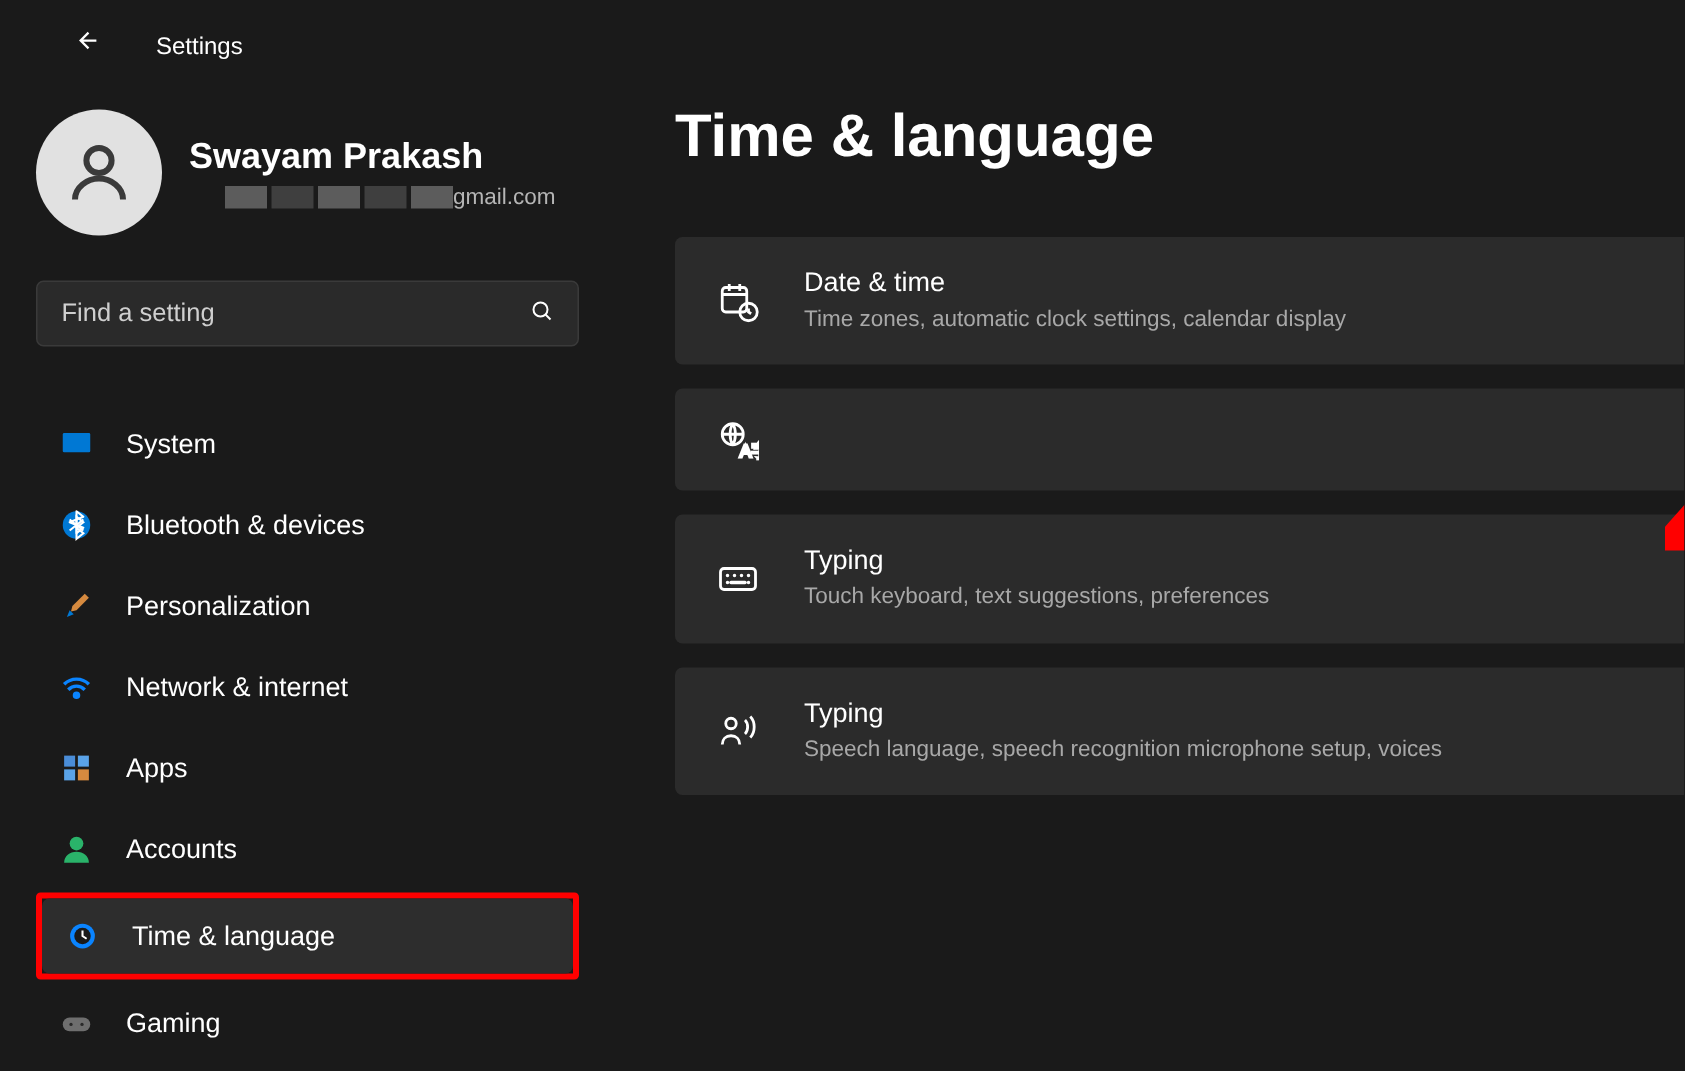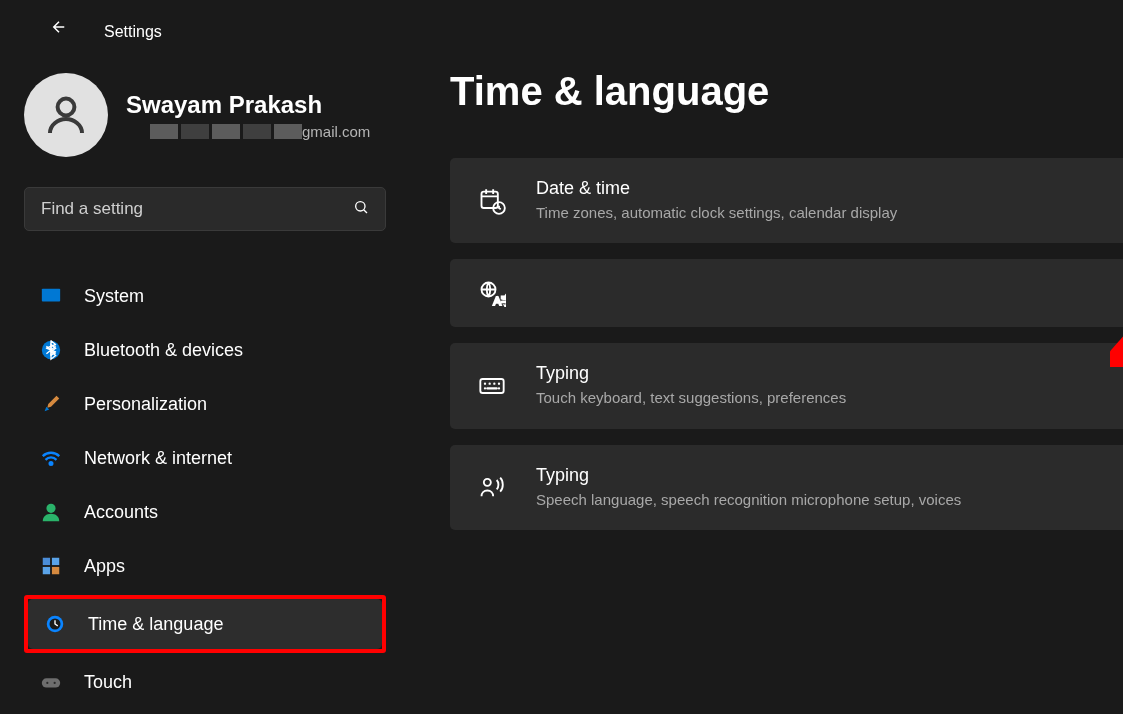--- a/index.html
+++ b/index.html
@@ -294,37 +294,37 @@
               <path d="M3 10c5-5 13-5 18 0M6 14c3.5-3.5 8.5-3.5 12 0"></path>
               <circle cx="12" cy="18" r="1.5" fill="#0a84ff"></circle>
             </svg>
         </span>
         <span>Network &amp; internet</span>
       </div>
 
       <div class="nav-item">
         <span class="nav-icon">
           <svg class="ic" viewBox="0 0 24 24">
-              <circle cx="12" cy="8" r="5" fill="#2ab36a"></circle>
-              <path d="M3 22c0-5 4-8 9-8s9 3 9 8" fill="#2ab36a"></path>
-            </svg>
-        </span>
-        <span>Accounts</span>
-      </div>
-
-      <div class="nav-item">
-        <span class="nav-icon">
-          <svg class="ic" viewBox="0 0 24 24">
               <rect x="3" y="3" width="8" height="8" fill="#4a8dd8"></rect>
               <rect x="13" y="3" width="8" height="8" fill="#5aa3e8"></rect>
               <rect x="3" y="13" width="8" height="8" fill="#5aa3e8"></rect>
               <rect x="13" y="13" width="8" height="8" fill="#d68a3f"></rect>
             </svg>
         </span>
         <span>Apps</span>
+      </div>
+
+      <div class="nav-item">
+        <span class="nav-icon">
+          <svg class="ic" viewBox="0 0 24 24">
+              <circle cx="12" cy="8" r="5" fill="#2ab36a"></circle>
+              <path d="M3 22c0-5 4-8 9-8s9 3 9 8" fill="#2ab36a"></path>
+            </svg>
+        </span>
+        <span>Accounts</span>
       </div>
 
       <div class="highlight-box">
         <div class="nav-item active">
           <span class="nav-icon">
             <svg class="ic" viewBox="0 0 24 24">
                 <circle cx="12" cy="12" r="9" fill="#0a84ff"></circle>
                 <circle cx="12" cy="12" r="6" fill="#1a1a1a"></circle>
                 <path d="M12 8v4l3 2" stroke="#fff" stroke-width="1.5" fill="none"></path>
               </svg>
@@ -334,21 +334,21 @@
       </div>
 
       <div class="nav-item">
         <span class="nav-icon">
           <svg class="ic" viewBox="0 0 24 24">
               <rect x="2" y="8" width="20" height="10" rx="5" fill="#6e6e6e"></rect>
               <circle cx="8" cy="13" r="1.2" fill="#2a2a2a"></circle>
               <circle cx="16" cy="13" r="1.2" fill="#2a2a2a"></circle>
             </svg>
         </span>
-        <span>Touch</span>
+        <span>Gaming</span>
       </div>
 
     </nav>
   </aside>
 
   <main class="main">
     <h1 class="page-title">Time &amp; language</h1>
 
     <div class="settings-list">
 

